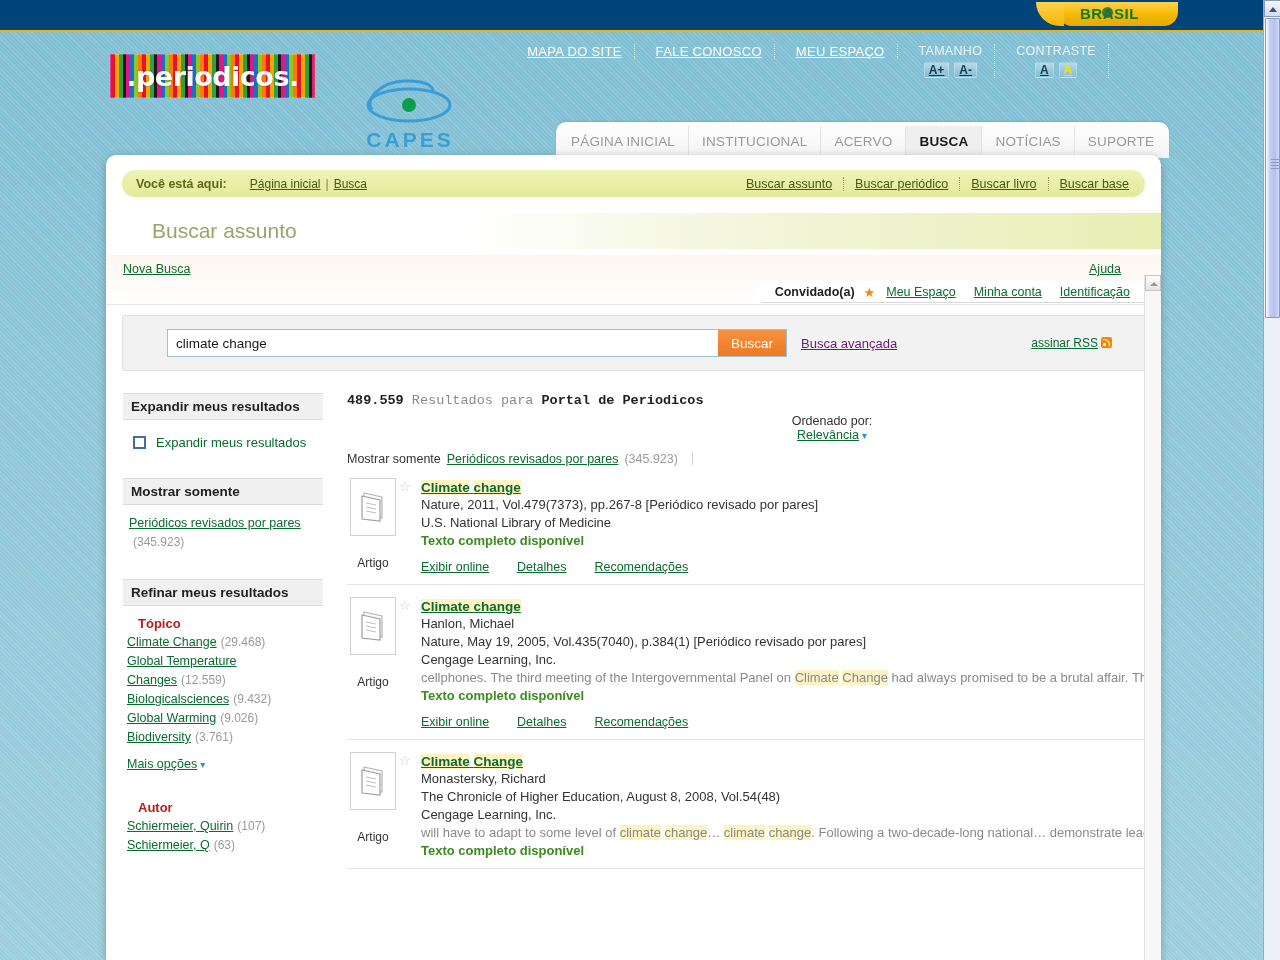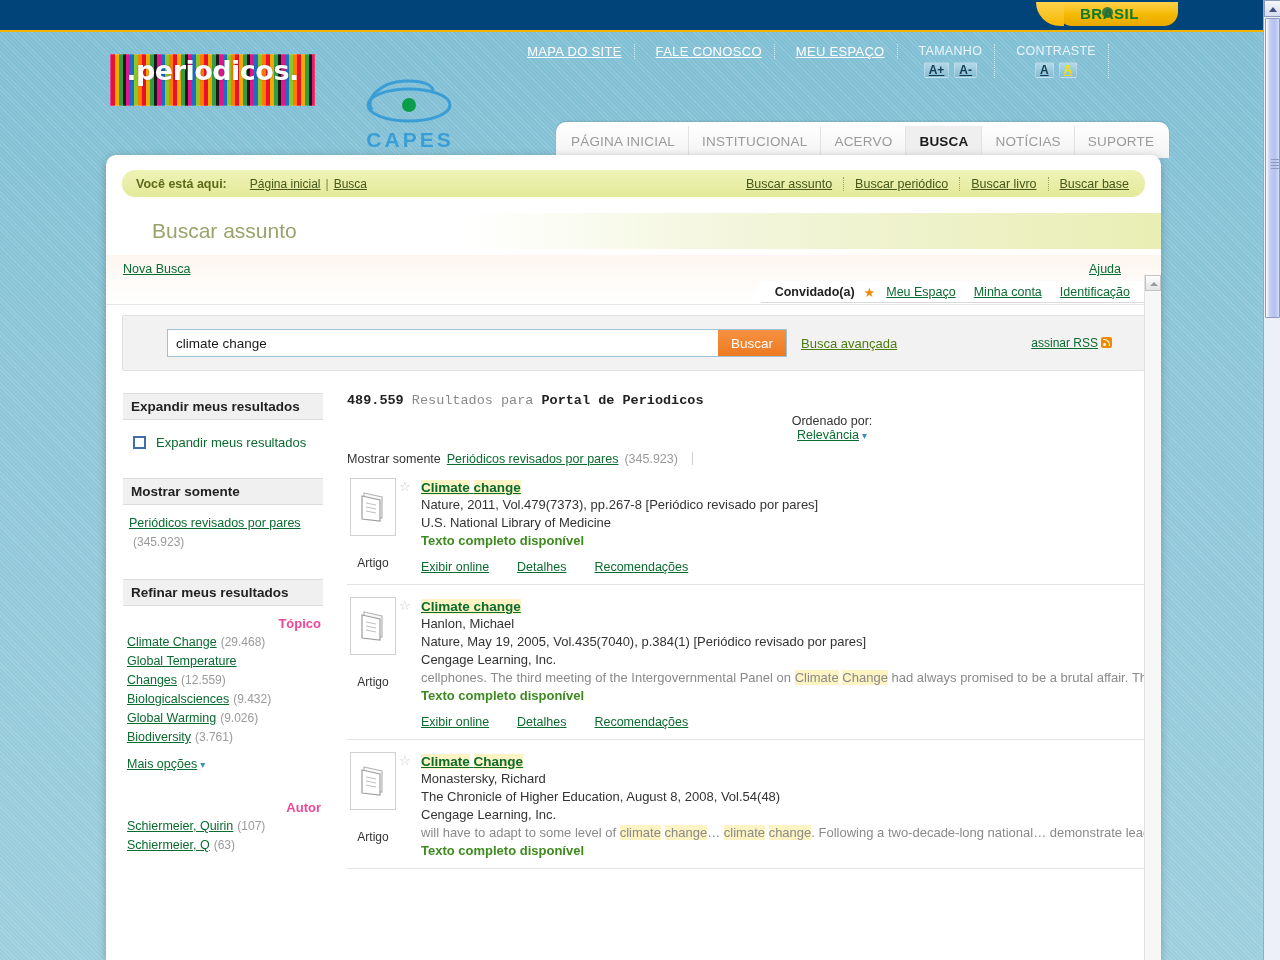--- a/index.html
+++ b/index.html
@@ -69,27 +69,27 @@
     color: #0a7a2e; letter-spacing: 0.5px;
   }
   #brasil-badge .globe {
     position:absolute; left: 44px; top: 5px; width: 11px; height: 11px;
     border-radius: 50%; background: #1d6f3a; opacity: .85;
   }
 
   
   #site-header { position: absolute; top: 32px; left: 0; width: 1263px; height: 130px; z-index: 4; }
   #logo-periodicos {
-    position: absolute; left: 110px; top: 22px; width: 205px; height: 52px;
+    position: absolute; left: 110px; top: 22px; width: 205px; height: 44px;
     background: repeating-linear-gradient(90deg,
       #e8122e 0px,#e8122e 4px,#f2a900 4px,#f2a900 8px,#2f9e44 8px,#2f9e44 12px,
       #1a1a1a 12px,#1a1a1a 15px,#e2158b 15px,#e2158b 19px,#1b6fc4 19px,#1b6fc4 23px,
       #8ac926 23px,#8ac926 27px,#ff7b00 27px,#ff7b00 31px);
     border: 1px solid #ffffff33;
-    display:flex; align-items:flex-start; justify-content:center;
+    display:flex; align-items:center; justify-content:center;
   }
   #logo-periodicos .wordmark {
     color:#fff; font-weight:bold; font-size:27px; letter-spacing:-0.5px;
     text-shadow: 0 0 2px rgba(0,0,0,.3);
     font-family:"DejaVu Sans", sans-serif;
   }
   #logo-capes { position:absolute; left: 360px; top: 42px; width: 100px; text-align:center; }
   #logo-capes .capes-text {
     color:#3a9ed6; font-size:21px; font-weight:bold; letter-spacing:3px; margin-top:2px;
   }
@@ -197,37 +197,37 @@
   }
   #search-input {
     flex:1; height: 26px; border:none; outline:none; padding: 0 8px; font-size:13.5px;
     color:#1a1a1a; font-family:"Liberation Sans", sans-serif;
   }
   #search-button {
     height: 26px; background: linear-gradient(180deg,#f59141,#ee7a22);
     color:#fff; border:none; padding: 0 13px; font-size:13.5px; cursor:pointer;
     font-family:"Liberation Sans", sans-serif;
   }
-  #busca-avancada { margin-left: 14px; font-size:13px; color:#4d7c0f; text-decoration:underline; }
+  #busca-avancada { margin-left: 14px; font-size:13px; color:#701a75; text-decoration:underline; }
   #rss-link { margin-left:auto; margin-right: 22px; font-size:12px; color:#0a6b2f; text-decoration:underline; }
   #rss-icon { display:inline-block; width:11px;height:11px; background:#f08a00; border-radius:2px; margin-left:3px; position:relative; vertical-align:-1px;}
   #rss-icon:after{content:"";position:absolute;left:2px;bottom:2px;width:3px;height:3px;border-radius:50%;background:#fff;}
   #rss-icon:before{content:"";position:absolute;left:2px;bottom:2px;width:6px;height:6px;border:1.5px solid #fff;border-radius:0 6px 0 0;border-left:none;border-bottom:none;}
 
   
   #content-cols { display:flex; margin-top: 22px; padding: 0 16px 0 8px; }
   #facets { width: 200px; margin-left: 9px; flex:none; }
   .facet-head {
     background:#f0f0f0; border-top:1px solid #dcdcdc; border-bottom:1px solid #dcdcdc;
     font-size:13.5px; font-weight:bold; color:#222; padding: 5px 8px;
   }
   .facet-body { padding: 8px 2px 0 2px; }
   .facet-body a { color:#0a6b2f; text-decoration:underline; font-size:12.5px; }
   .facet-count { color:#9a9a9a; font-size:12px; margin-left:4px; }
-  .facet-group-title { font-size:13px; font-weight:bold; color:#ec4899; margin: 2px 0 1px 4px; text-align: right; }
+  .facet-group-title { font-size:13px; font-weight:bold; color:#b91c1c; margin: 2px 0 1px 11px; }
   .facet-line { line-height: 17px; }
   .checkbox-row { display:flex; gap:10px; padding: 6px 4px 0 8px; align-items:flex-start; }
   .checkbox {
     width:13px;height:13px;border:2px solid #3f6fa8;background:#fff;flex:none;margin-top:2px;
   }
   .checkbox-label { color:#0a6b2f; font-size:13px; line-height:18px; }
   .mais-opcoes { color:#0a6b2f; text-decoration:underline; font-size:12.5px; }
   .caret-down { display:inline-block; color:#3a8fc4; font-size:10px; margin-left:3px; }
 
   

